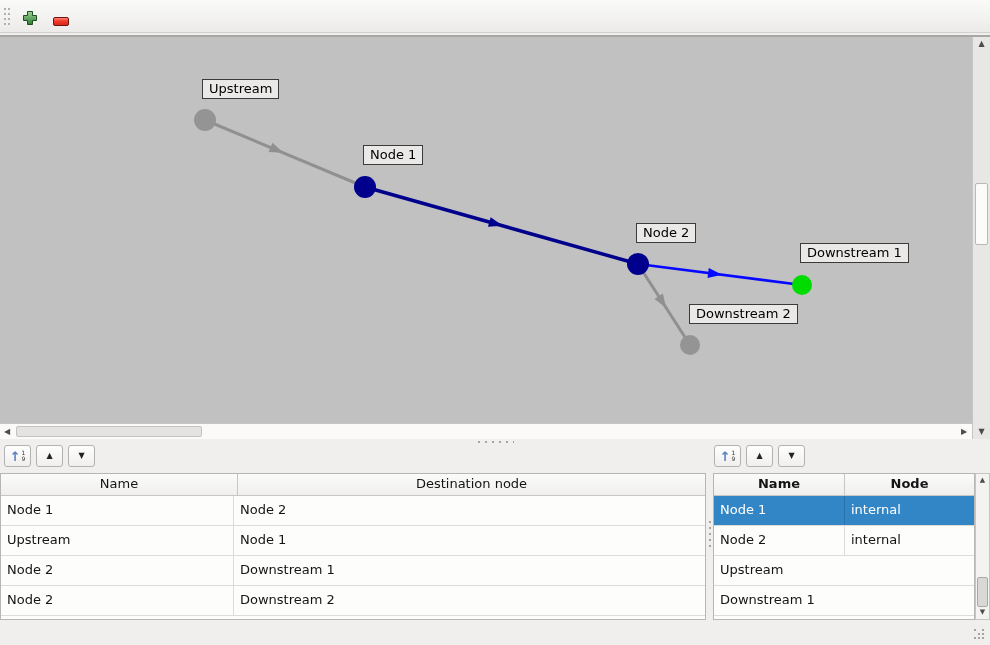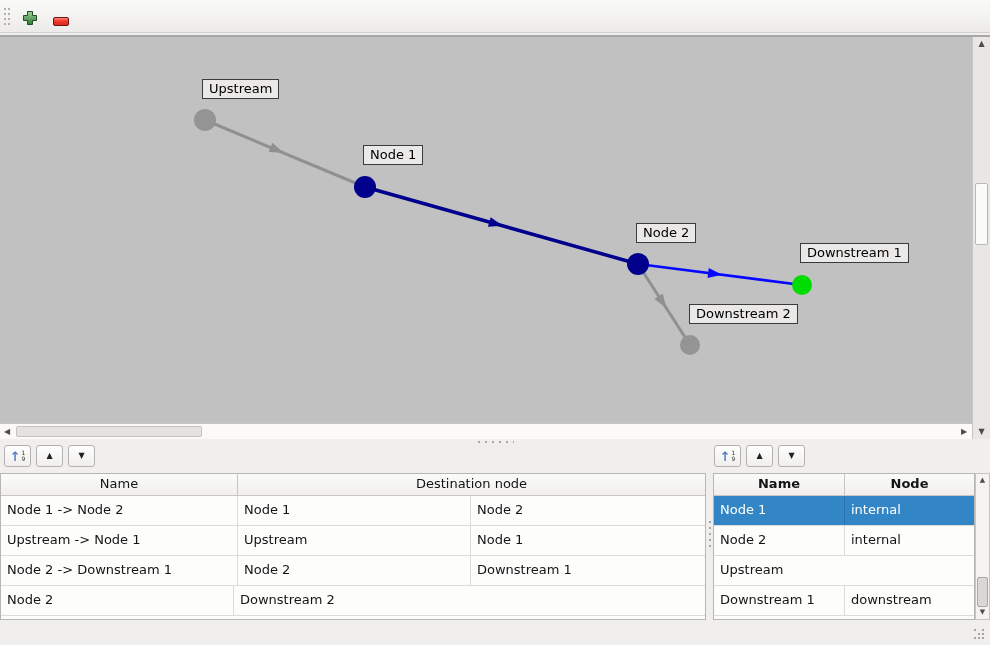--- a/index.html
+++ b/index.html
@@ -177,31 +177,28 @@
 <div class="tbtn" style="left:778px;">
   <span class="tri">▼</span>
 </div>
 
 <div class="gtable" id="edges-table">
   <div class="thead">
     <div class="th c0">Name</div>
     <div class="th c2">Destination node</div>
   </div>
   <div class="trow">
-    <div class="td c0">Node 1 -&gt; Node 2</div>
     <div class="td c1">Node 1</div>
     <div class="td c2">Node 2</div>
   </div>
   <div class="trow">
-    <div class="td c0">Upstream -&gt; Node 1</div>
     <div class="td c1">Upstream</div>
     <div class="td c2">Node 1</div>
   </div>
   <div class="trow">
-    <div class="td c0">Node 2 -&gt; Downstream 1</div>
     <div class="td c1">Node 2</div>
     <div class="td c2">Downstream 1</div>
   </div>
   <div class="trow">
     <div class="td c1">Node 2</div>
     <div class="td c2">Downstream 2</div>
   </div>
 </div>
 
 <div id="table-splitter">
@@ -219,21 +216,20 @@
   </div>
   <div class="trow">
     <div class="td r0">Node 2</div>
     <div class="td r1">internal</div>
   </div>
   <div class="trow">
     <div class="td r0">Upstream</div>
   </div>
   <div class="trow">
     <div class="td r0">Downstream 1</div>
-    <div class="td r1">downstream</div>
   </div>
 </div>
 
 <div id="nodes-vscroll">
   <div class="sb-arrow" style="left:0;right:0;top:0;height:13px;font-size:7px;">▲</div>
   <div class="thumb"></div>
   <div class="sb-arrow" style="left:0;right:0;bottom:0;height:13px;font-size:7px;">▼</div>
 </div>
 
 <div id="resize-grip">

